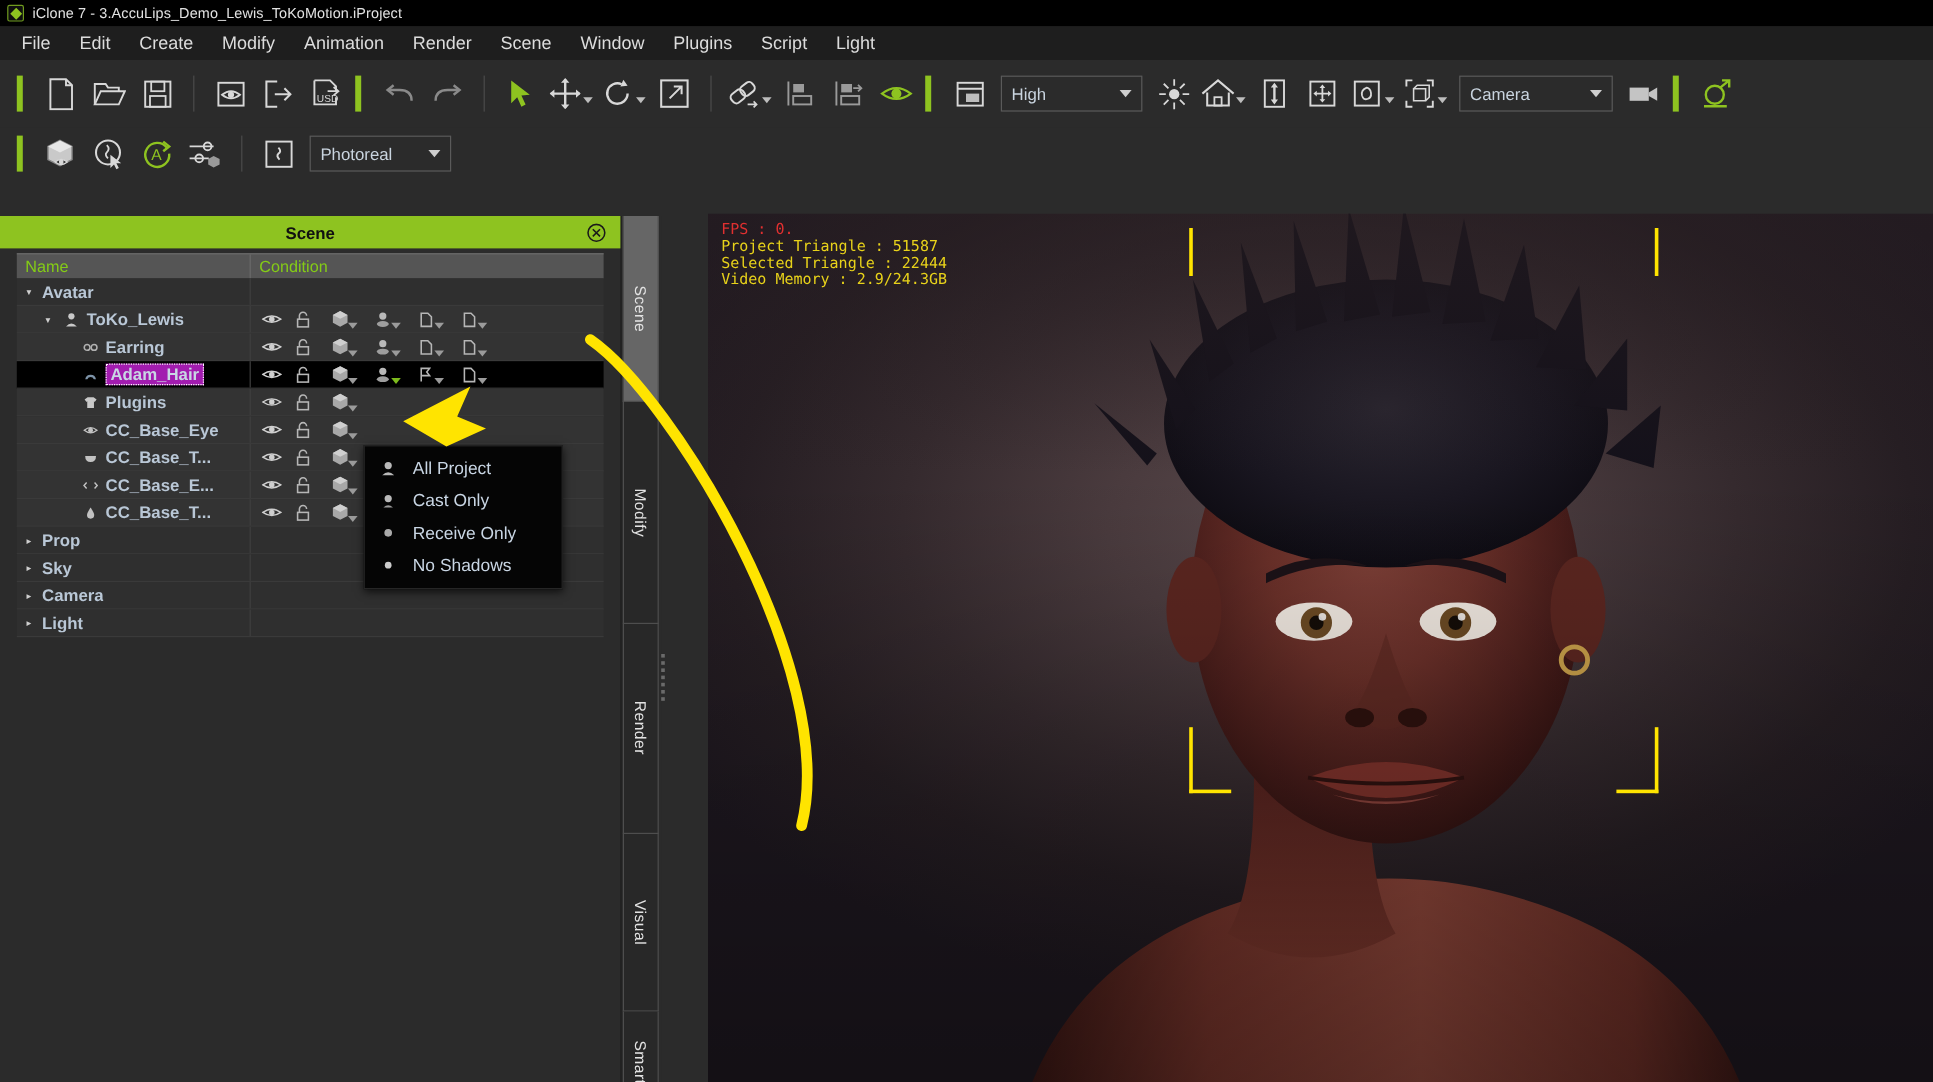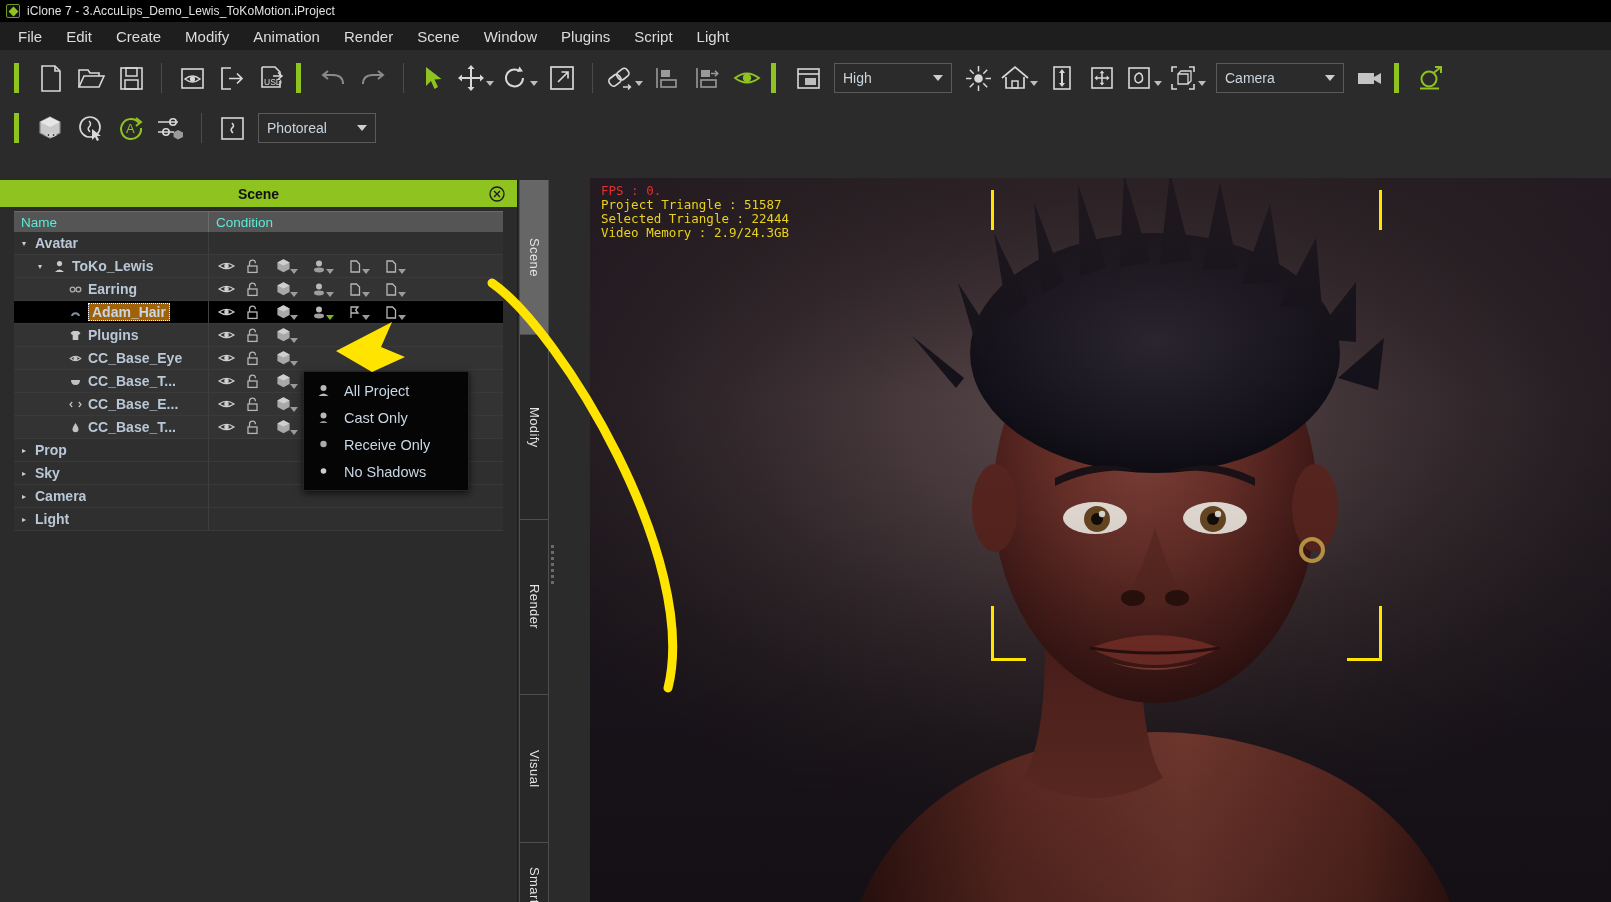--- a/index.html
+++ b/index.html
@@ -80,21 +80,21 @@
   .search-row { display: flex; align-items: center; padding: 8px 10px 6px 14px; gap: 10px; }
   .search-box {
     flex: 1; height: 25px; border: 1px solid #515151; background: #2b2b2b;
     display: flex; align-items: center; padding: 0 8px; gap: 9px;
   }
   .search-box .sb-text { color: #8b8b8b; font-size: 14px; }
   .filter-btn { width: 22px; height: 22px; }
 
   .tree-head {
     display: flex; height: 21px; background: #555; border-top: 1px solid #6a6a6a;
-    margin: 4px 14px 0 14px; color: #5eead4; font-size: 13.5px;
+    margin: 4px 14px 0 14px; color: #84cc16; font-size: 13.5px;
   }
   .tree-head .th { display: flex; align-items: center; padding-left: 7px; }
   .th-name { width: 195px; border-right: 1px solid #6a6a6a; }
   .th-cond { flex: 1; }
 
   .tree-body { margin: 0 14px; }
   .tree-row {
     display: flex; height: 23px; align-items: center;
     border-bottom: 1px solid #3a3a3a; background: #333;
     color: #b9c7d6; font-size: 14px; position: relative;
@@ -106,21 +106,21 @@
     border-right: 1px solid #3f3f3f; padding-right: 4px;
   }
   .tr-cond { flex: 1; display: flex; align-items: center; gap: 0px; padding-left: 4px; height: 100%; }
   .expander {
     width: 12px; display: flex; align-items: center; justify-content: center;
     color: #cfcfcf; font-size: 8px;
   }
   .node-icon { width: 16px; display: flex; align-items: center; justify-content: center; }
   .node-label { white-space: nowrap; overflow: hidden; font-weight: bold; }
   .node-label.editing {
-    border: 1px dotted #ffffff; padding: 0 3px; color: #c9d6e4; background: #a16207;
+    border: 1px dotted #ffffff; padding: 0 3px; color: #c9d6e4; background: #a21caf;
   }
   .cond-cell { display: flex; align-items: center; justify-content: center; width: 26px; height: 100%; }
   .cond-cell.withcaret { width: 36px; position: relative; }
   .mini-caret {
     position: absolute; right: 3px; bottom: 3px; width: 0; height: 0;
     border-left: 4px solid transparent; border-right: 4px solid transparent;
     border-top: 5px solid #9b9b9b;
   }
   .mini-caret.green { border-top-color: #7dbb1d; }
 

